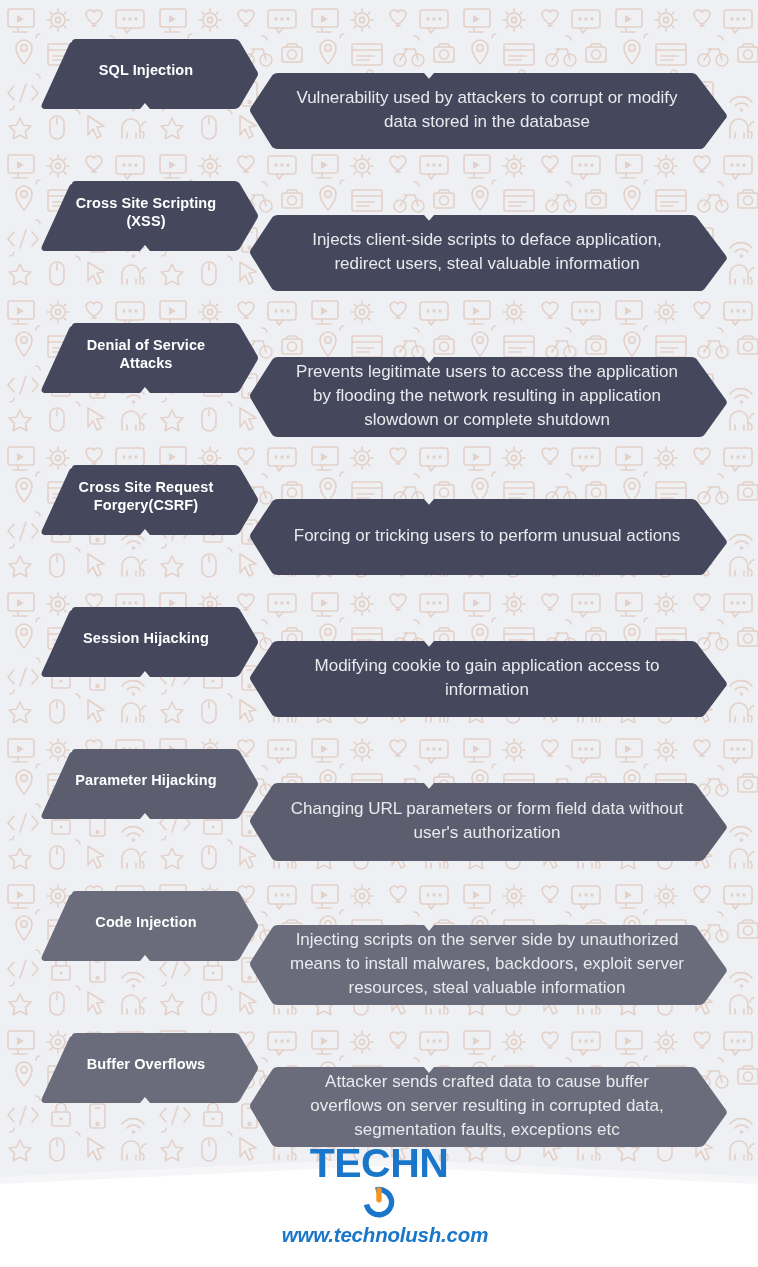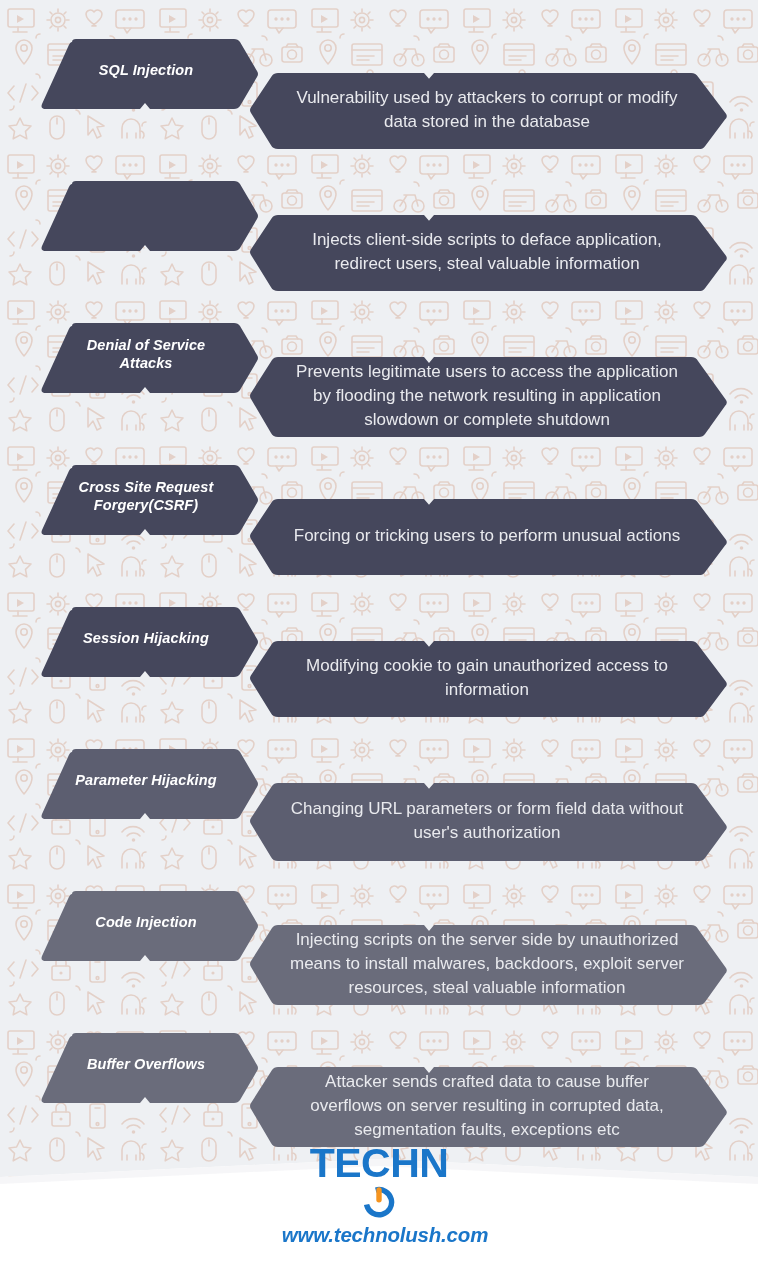--- a/index.html
+++ b/index.html
@@ -53,21 +53,20 @@
     display: flex;
     align-items: center;
     justify-content: center;
     text-align: center;
     color: #ffffff;
     font-weight: bold;
     font-size: 14.5px;
     line-height: 1.25;
     letter-spacing: 0.1px;
     padding: 0 14px 0 22px;
-    font-style: italic;
   }
 
   
   .desc-wrap {
     position: absolute;
     left: 250px;
     top: 0;
     width: 478px;
     height: 82px;
     z-index: 3;
@@ -234,20 +233,21 @@
         <div class="desc-wrap" style="top: 214px; height: 78px;">
           <svg class="desc-svg" viewBox="0 0 478 82" preserveAspectRatio="none" aria-hidden="true">
             <path d="M22 4 Q24 1 28 1 L174 1 L179 7 L184 1 L441 1 Q446 1 448 5 L476 44 Q478 47 475 50 L455 78 Q453 81 449 81 L28 81 Q23 81 21 77 L1 43 Q-1 40 1 37 Z" fill="#45475c"></path>
           </svg>
           <div class="desc-text">Injects client-side scripts to deface application, redirect users, steal valuable information</div>
         </div>
         <div class="label-wrap" style="top: 180px; height: 72px;">
           <svg class="label-svg" viewBox="0 0 222 72" preserveAspectRatio="none" aria-hidden="true">
             <path d="M34 4 Q34 1 38 1 L196 1 Q200 1 202 4 L219 33 Q221 36 219 39 L202 68 Q200 71 196 71 L112 71 L107 65 L102 71 L8 71 Q2 71 4 66 L30 9 Q32 4 34 4 Z" fill="#45475c"></path>
           </svg>
+          <div class="label-text">Cross Site Scripting (XSS)</div>
         </div>
       </div>
       <div class="row" style="top: 0px;">
         <div class="desc-wrap" style="top: 356px; height: 82px;">
           <svg class="desc-svg" viewBox="0 0 478 82" preserveAspectRatio="none" aria-hidden="true">
             <path d="M22 4 Q24 1 28 1 L174 1 L179 7 L184 1 L441 1 Q446 1 448 5 L476 44 Q478 47 475 50 L455 78 Q453 81 449 81 L28 81 Q23 81 21 77 L1 43 Q-1 40 1 37 Z" fill="#45475c"></path>
           </svg>
           <div class="desc-text">Prevents legitimate users to access the application by flooding the network resulting in application slowdown or complete shutdown</div>
         </div>
         <div class="label-wrap" style="top: 322px; height: 72px;">
@@ -269,21 +269,21 @@
             <path d="M34 4 Q34 1 38 1 L196 1 Q200 1 202 4 L219 33 Q221 36 219 39 L202 68 Q200 71 196 71 L112 71 L107 65 L102 71 L8 71 Q2 71 4 66 L30 9 Q32 4 34 4 Z" fill="#45475c"></path>
           </svg>
           <div class="label-text">Cross Site Request Forgery(CSRF)</div>
         </div>
       </div>
       <div class="row" style="top: 0px;">
         <div class="desc-wrap" style="top: 640px; height: 78px;">
           <svg class="desc-svg" viewBox="0 0 478 82" preserveAspectRatio="none" aria-hidden="true">
             <path d="M22 4 Q24 1 28 1 L174 1 L179 7 L184 1 L441 1 Q446 1 448 5 L476 44 Q478 47 475 50 L455 78 Q453 81 449 81 L28 81 Q23 81 21 77 L1 43 Q-1 40 1 37 Z" fill="#45475c"></path>
           </svg>
-          <div class="desc-text">Modifying cookie to gain unauthorized access to information</div>
+          <div class="desc-text">Modifying cookie to gain application access to information</div>
         </div>
         <div class="label-wrap" style="top: 606px; height: 72px;">
           <svg class="label-svg" viewBox="0 0 222 72" preserveAspectRatio="none" aria-hidden="true">
             <path d="M34 4 Q34 1 38 1 L196 1 Q200 1 202 4 L219 33 Q221 36 219 39 L202 68 Q200 71 196 71 L112 71 L107 65 L102 71 L8 71 Q2 71 4 66 L30 9 Q32 4 34 4 Z" fill="#45475c"></path>
           </svg>
           <div class="label-text">Session Hijacking</div>
         </div>
       </div>
       <div class="row" style="top: 0px;">
         <div class="desc-wrap" style="top: 782px; height: 80px;">

